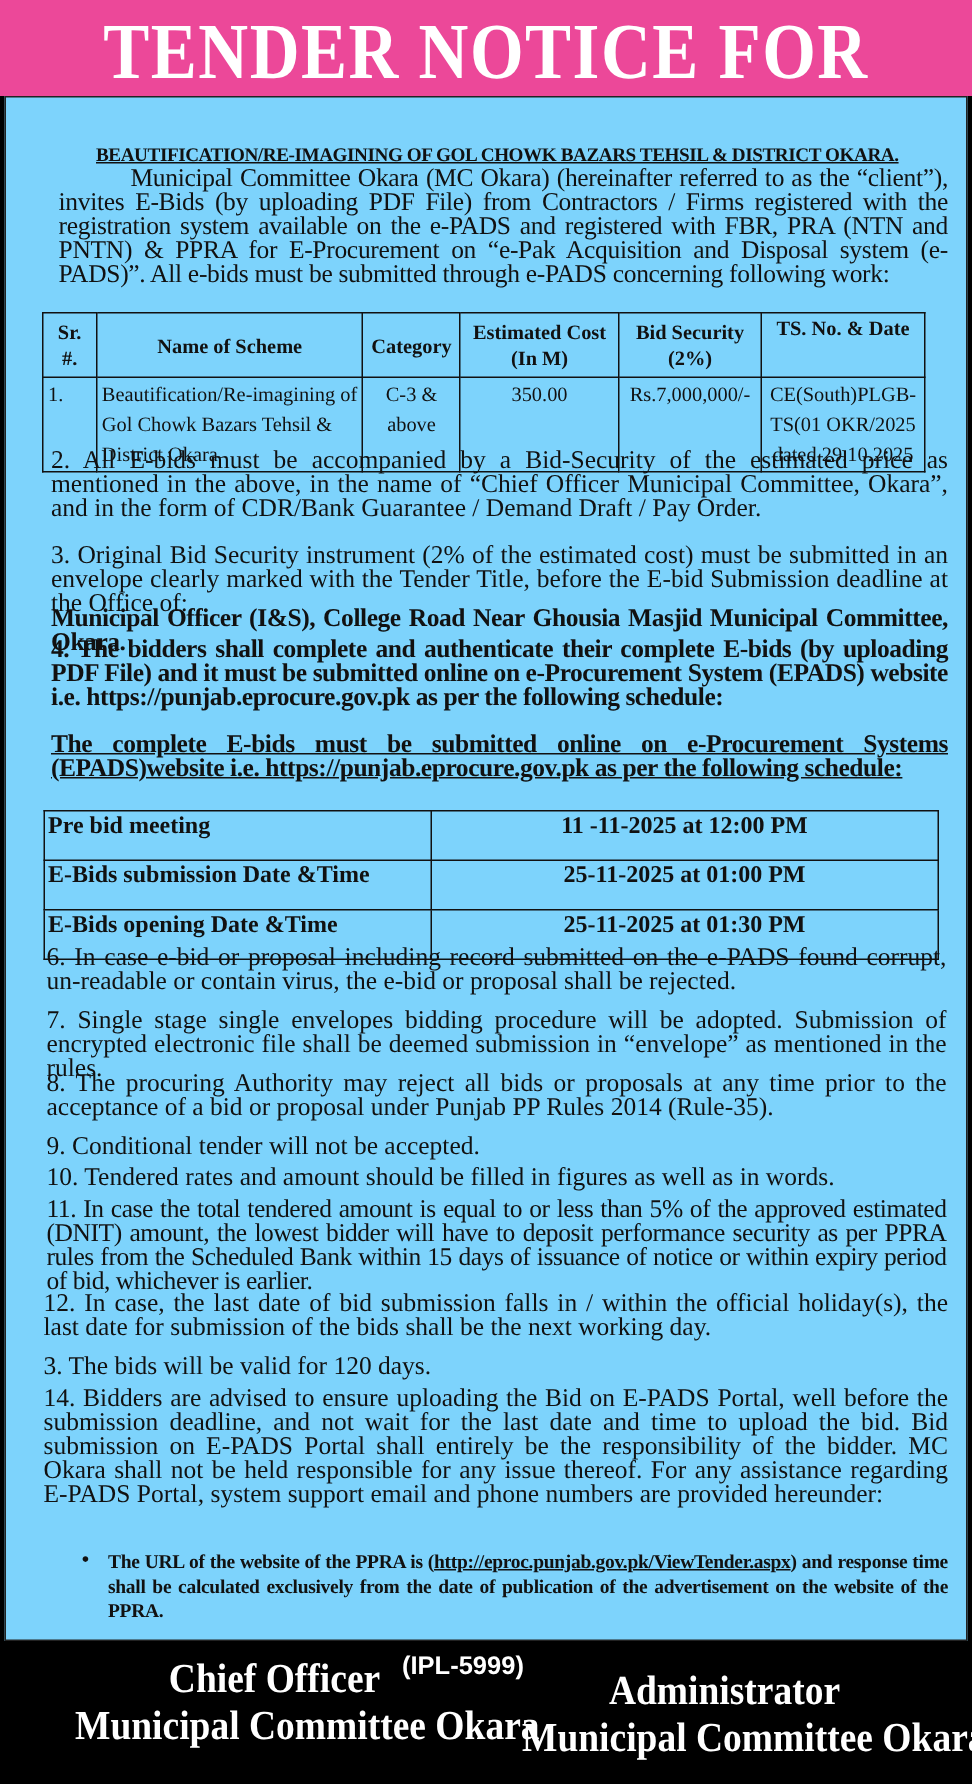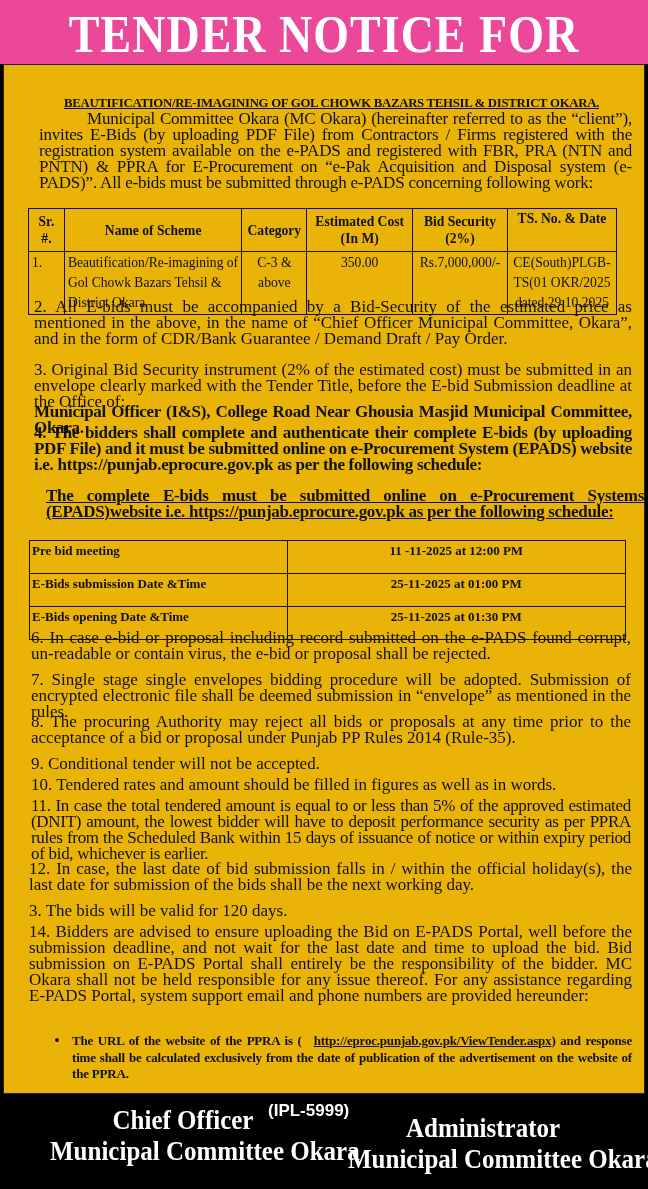--- a/index.html
+++ b/index.html
@@ -1,34 +1,34 @@
 <!DOCTYPE html>
 <html><head>
 <meta charset="utf-8">
 <style>
   * { box-sizing: border-box; margin: 0; padding: 0; }
   html, body { width: 648px; height: 1189px; background: #000; overflow: hidden; }
   body { font-family: "Liberation Serif", "DejaVu Serif", serif; color: #111; position: relative; }
   .header { position: absolute; left: 0; top: 0; width: 648px; height: 64px; background: #ec4899; display: flex; align-items: center; justify-content: center; }
   .header-title { color: #fff; font-weight: bold; font-size: 46px; letter-spacing: 1px; transform: scaleY(1.15); font-family: "Liberation Serif", serif; margin-top: 4px; }
-  .panel { position: absolute; left: 3px; top: 64px; width: 642px; height: 1030px; background: #eab308; border: 1px solid #222; }
+  .panel { position: absolute; left: 3px; top: 64px; width: 642px; height: 1030px; background: #7dd3fc; border: 1px solid #222; }
   .subtitle { position: absolute; left: 60px; top: 31px; font-weight: bold; font-size: 12.8px; text-decoration: underline; white-space: nowrap; letter-spacing: -0.3px; }
   .para { position: absolute; font-size: 17px; line-height: 16px; text-align: justify; }
   .para.bold { font-weight: bold; }
   .intro { left: 35px; top: 46px; width: 593px; text-indent: 48px; letter-spacing: -0.2px; }
   table { border-collapse: collapse; position: absolute; margin-top: 12px; }
   .scheme-table { left: 24px; top: 131px; width: 589px; font-size: 13.6px; }
   .scheme-table th, .scheme-table td { border: 1.5px solid #111; padding: 1px 3px; vertical-align: top; }
   .scheme-table th { font-weight: bold; text-align: center; vertical-align: middle; line-height: 17px; }
   .scheme-table td { line-height: 20px; }
   .c { text-align: center; }
-  .sched-table { left: 25px; top: 463px; width: 597px; font-size: 13px; font-weight: bold; }
+  .sched-table { left: 25px; top: 463px; width: 597px; font-size: 16px; font-weight: bold; }
   .sched-table td { border: 1.5px solid #111; height: 33px; padding: 0 2px; vertical-align: top; line-height: 20px; }
   .sched-table td.val { text-align: center; }
-  .ul { text-decoration: underline; margin-left: 12px; }
+  .ul { text-decoration: underline; }
   .bullet-row { position: absolute; left: 38px; top: 968px; width: 590px; display: flex; font-size: 13px; font-weight: bold; line-height: 16.5px; }
   .bullet-dot { width: 30px; flex: none; text-align: center; font-size: 14px; }
   .bullet-text { text-align: justify; letter-spacing: -0.2px; }
   .footer { position: absolute; left: 0; top: 1094px; width: 648px; height: 95px; background: #000; color: #fff; font-weight: bold; }
   .sig { position: absolute; font-size: 25px; line-height: 28px; text-align: center; transform: scaleY(1.1); white-space: nowrap; }
   .sig-left { left: 50px; top: 14px; width: 266px; }
   .sig-right { left: 348px; top: 22px; width: 270px; }
   .ipl { position: absolute; left: 268px; top: 7px; font-family: "Liberation Sans", sans-serif; font-size: 17px; font-weight: bold; }
 </style>
 </head>

